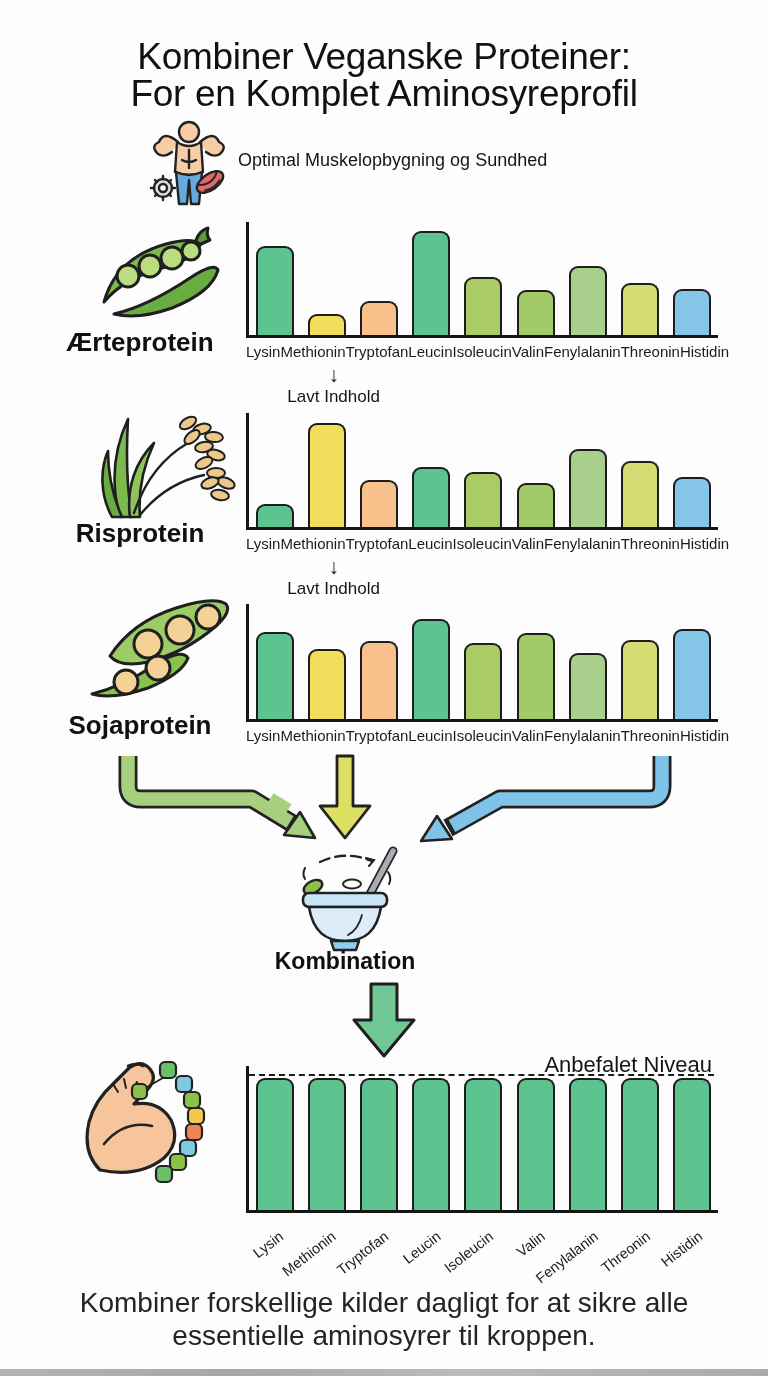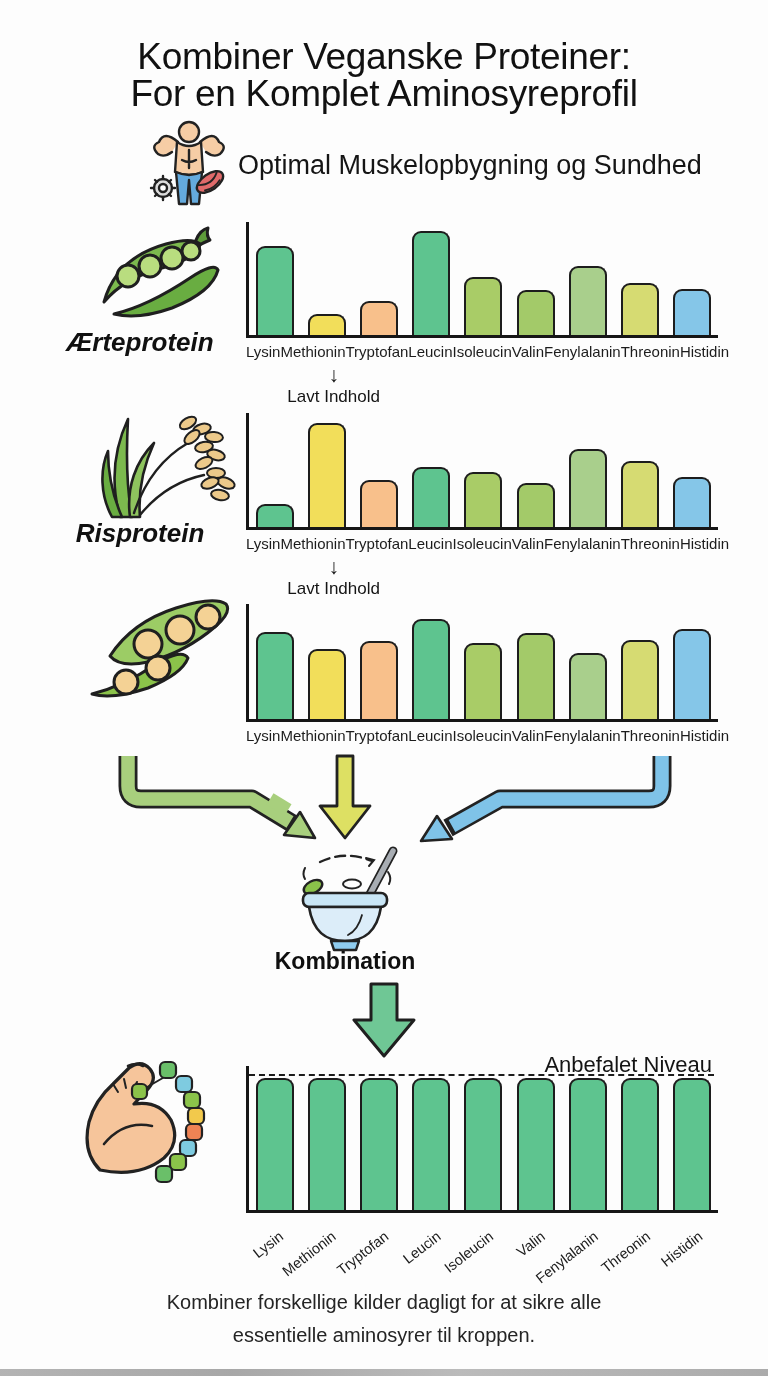--- a/index.html
+++ b/index.html
@@ -1,41 +1,41 @@
 <!DOCTYPE html>
 <html><head>
 <meta charset="utf-8">
 <style>
   html,body{margin:0;padding:0;background:#e9e9e9;}
   .canvas{position:relative;width:768px;height:1376px;background:#fdfdfd;overflow:hidden;
           font-family:"Liberation Sans", sans-serif;color:#151515;margin:0 auto;}
   .abs{position:absolute;}
   .title{top:38px;left:0;width:100%;text-align:center;font-size:37px;font-weight:500;
          line-height:37px;letter-spacing:-0.3px;color:#111;}
-  .subtitle{top:150px;left:238px;font-size:27px;font-weight:500;color:#151515;}
-  .src-label{left:10px;width:260px;text-align:center;font-size:26px;font-weight:700;color:#101010;font-style:italic;}
+  .subtitle{top:150px;left:238px;font-size:18px;font-weight:500;color:#151515;}
+  .src-label{left:10px;width:260px;text-align:center;font-size:26px;font-weight:700;color:#101010;}
   .final-label{left:10px;width:260px;text-align:center;font-size:25px;font-weight:700;line-height:30px;color:#101010;}
   .bar-chart{left:246px;width:472px;}
   .plot{position:relative;width:100%;border-left:3px solid #161616;border-bottom:3px solid #161616;
         display:flex;align-items:flex-end;box-sizing:border-box;}
   .slot{flex:1;display:flex;justify-content:center;align-items:flex-end;height:100%;}
   .bar{width:38px;border:2.5px solid #1d1d1d;border-bottom:none;border-radius:9px 9px 0 0;box-sizing:border-box;}
   .cats{display:flex;margin-top:5px;}
   .cat{flex:1;text-align:left;font-size:15px;font-weight:500;color:#1c1c1c;white-space:nowrap;}
   .rot .cats{height:62px;}
   .rot .cat{position:relative;}
   .rot .cat span{position:absolute;top:10px;right:42%;transform:rotate(-38deg);transform-origin:100% 0;
                  font-size:14.5px;}
   .lownote{position:absolute;width:140px;text-align:center;transform:translateX(-50%);}
   .lownote .arr{font-size:21px;font-weight:700;line-height:20px;}
   .lownote .txt{font-size:17px;font-weight:500;margin-top:2px;white-space:nowrap;}
   .refline{position:absolute;left:0;right:4px;border-top:2.5px dashed #1c1c1c;}
   .reflabel{position:absolute;right:2px;top:-24px;font-size:22px;font-weight:500;color:#141414;white-space:nowrap;}
   .kombi{top:948px;left:0;width:690px;text-align:center;font-size:23px;font-weight:700;color:#0f0f0f;}
-  .footer{top:1286px;left:0;width:100%;text-align:center;font-size:20px;font-weight:400;
+  .footer{top:1286px;left:0;width:100%;text-align:center;font-size:28px;font-weight:400;
           line-height:33px;color:#242424;}
   .bottom-strip{left:0;bottom:0;width:100%;height:7px;opacity:.45;
                 background:linear-gradient(90deg,#5a5a5a,#3f3f3f 30%,#6a6a6a 60%,#474747);}
 </style>
 </head>
 <body>
 
 <div class="canvas">
 
   <div class="abs title">
@@ -201,20 +201,21 @@
     <g stroke="#1f1f1f" stroke-width="3" stroke-linejoin="round" stroke-linecap="round">
       <path d="M26,58 Q48,24 92,10 Q130,-2 142,6 Q148,14 132,28 Q102,54 64,64 Q36,70 26,58 Z" fill="#9ccc65"></path>
       <circle cx="64" cy="46" r="14" fill="#f4d295"></circle>
       <circle cx="96" cy="32" r="14" fill="#f4d295"></circle>
       <circle cx="124" cy="19" r="12" fill="#f4d295"></circle>
       <path d="M8,96 Q40,88 72,66 Q98,50 104,60 Q98,76 64,90 Q28,102 8,96 Z" fill="#8bc34a"></path>
       <circle cx="42" cy="84" r="12" fill="#f4d295"></circle>
       <circle cx="74" cy="70" r="12" fill="#f4d295"></circle>
     </g>
   </svg>
+  <div class="abs src-label" style="top:710px">Sojaprotein</div>
   <div class="abs bar-chart" style="top:604px">
     <div class="plot" style="height:118px">
         <div class="slot">
           <div class="bar" style="height: 76%; background: rgb(94, 196, 143);"></div>
         </div>
         <div class="slot">
           <div class="bar" style="height: 61%; background: rgb(242, 222, 90);"></div>
         </div>
         <div class="slot">
           <div class="bar" style="height: 68%; background: rgb(248, 192, 139);"></div>

